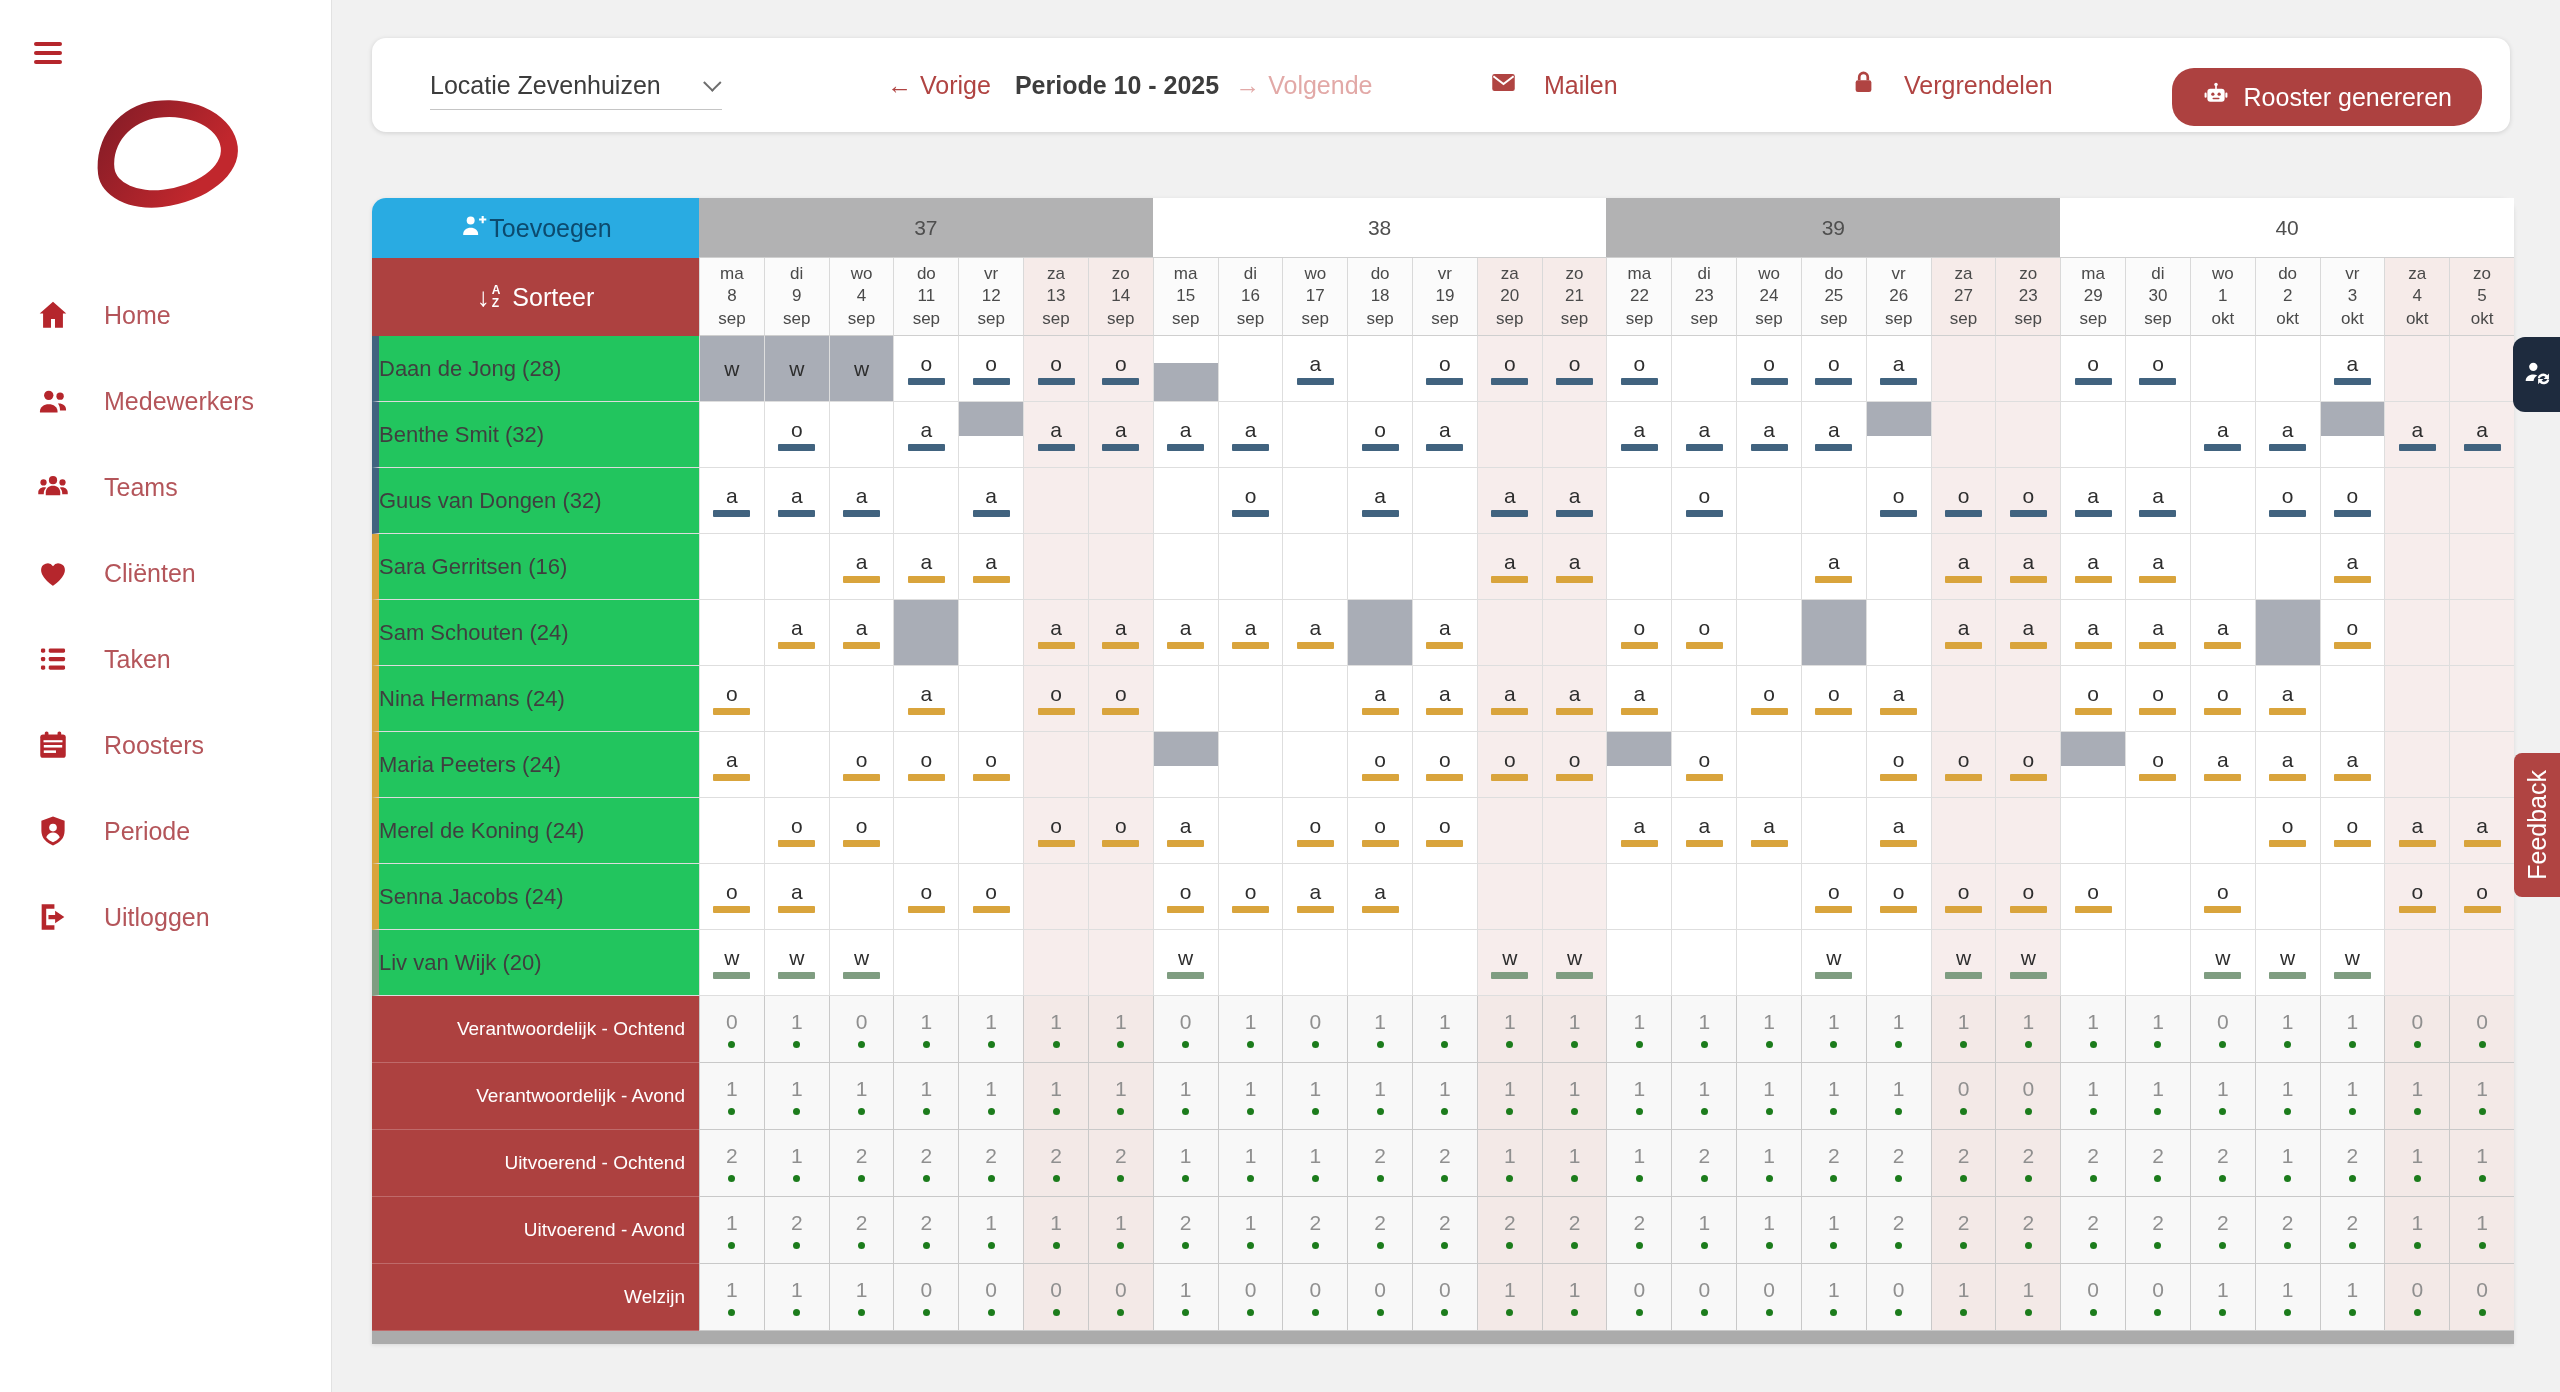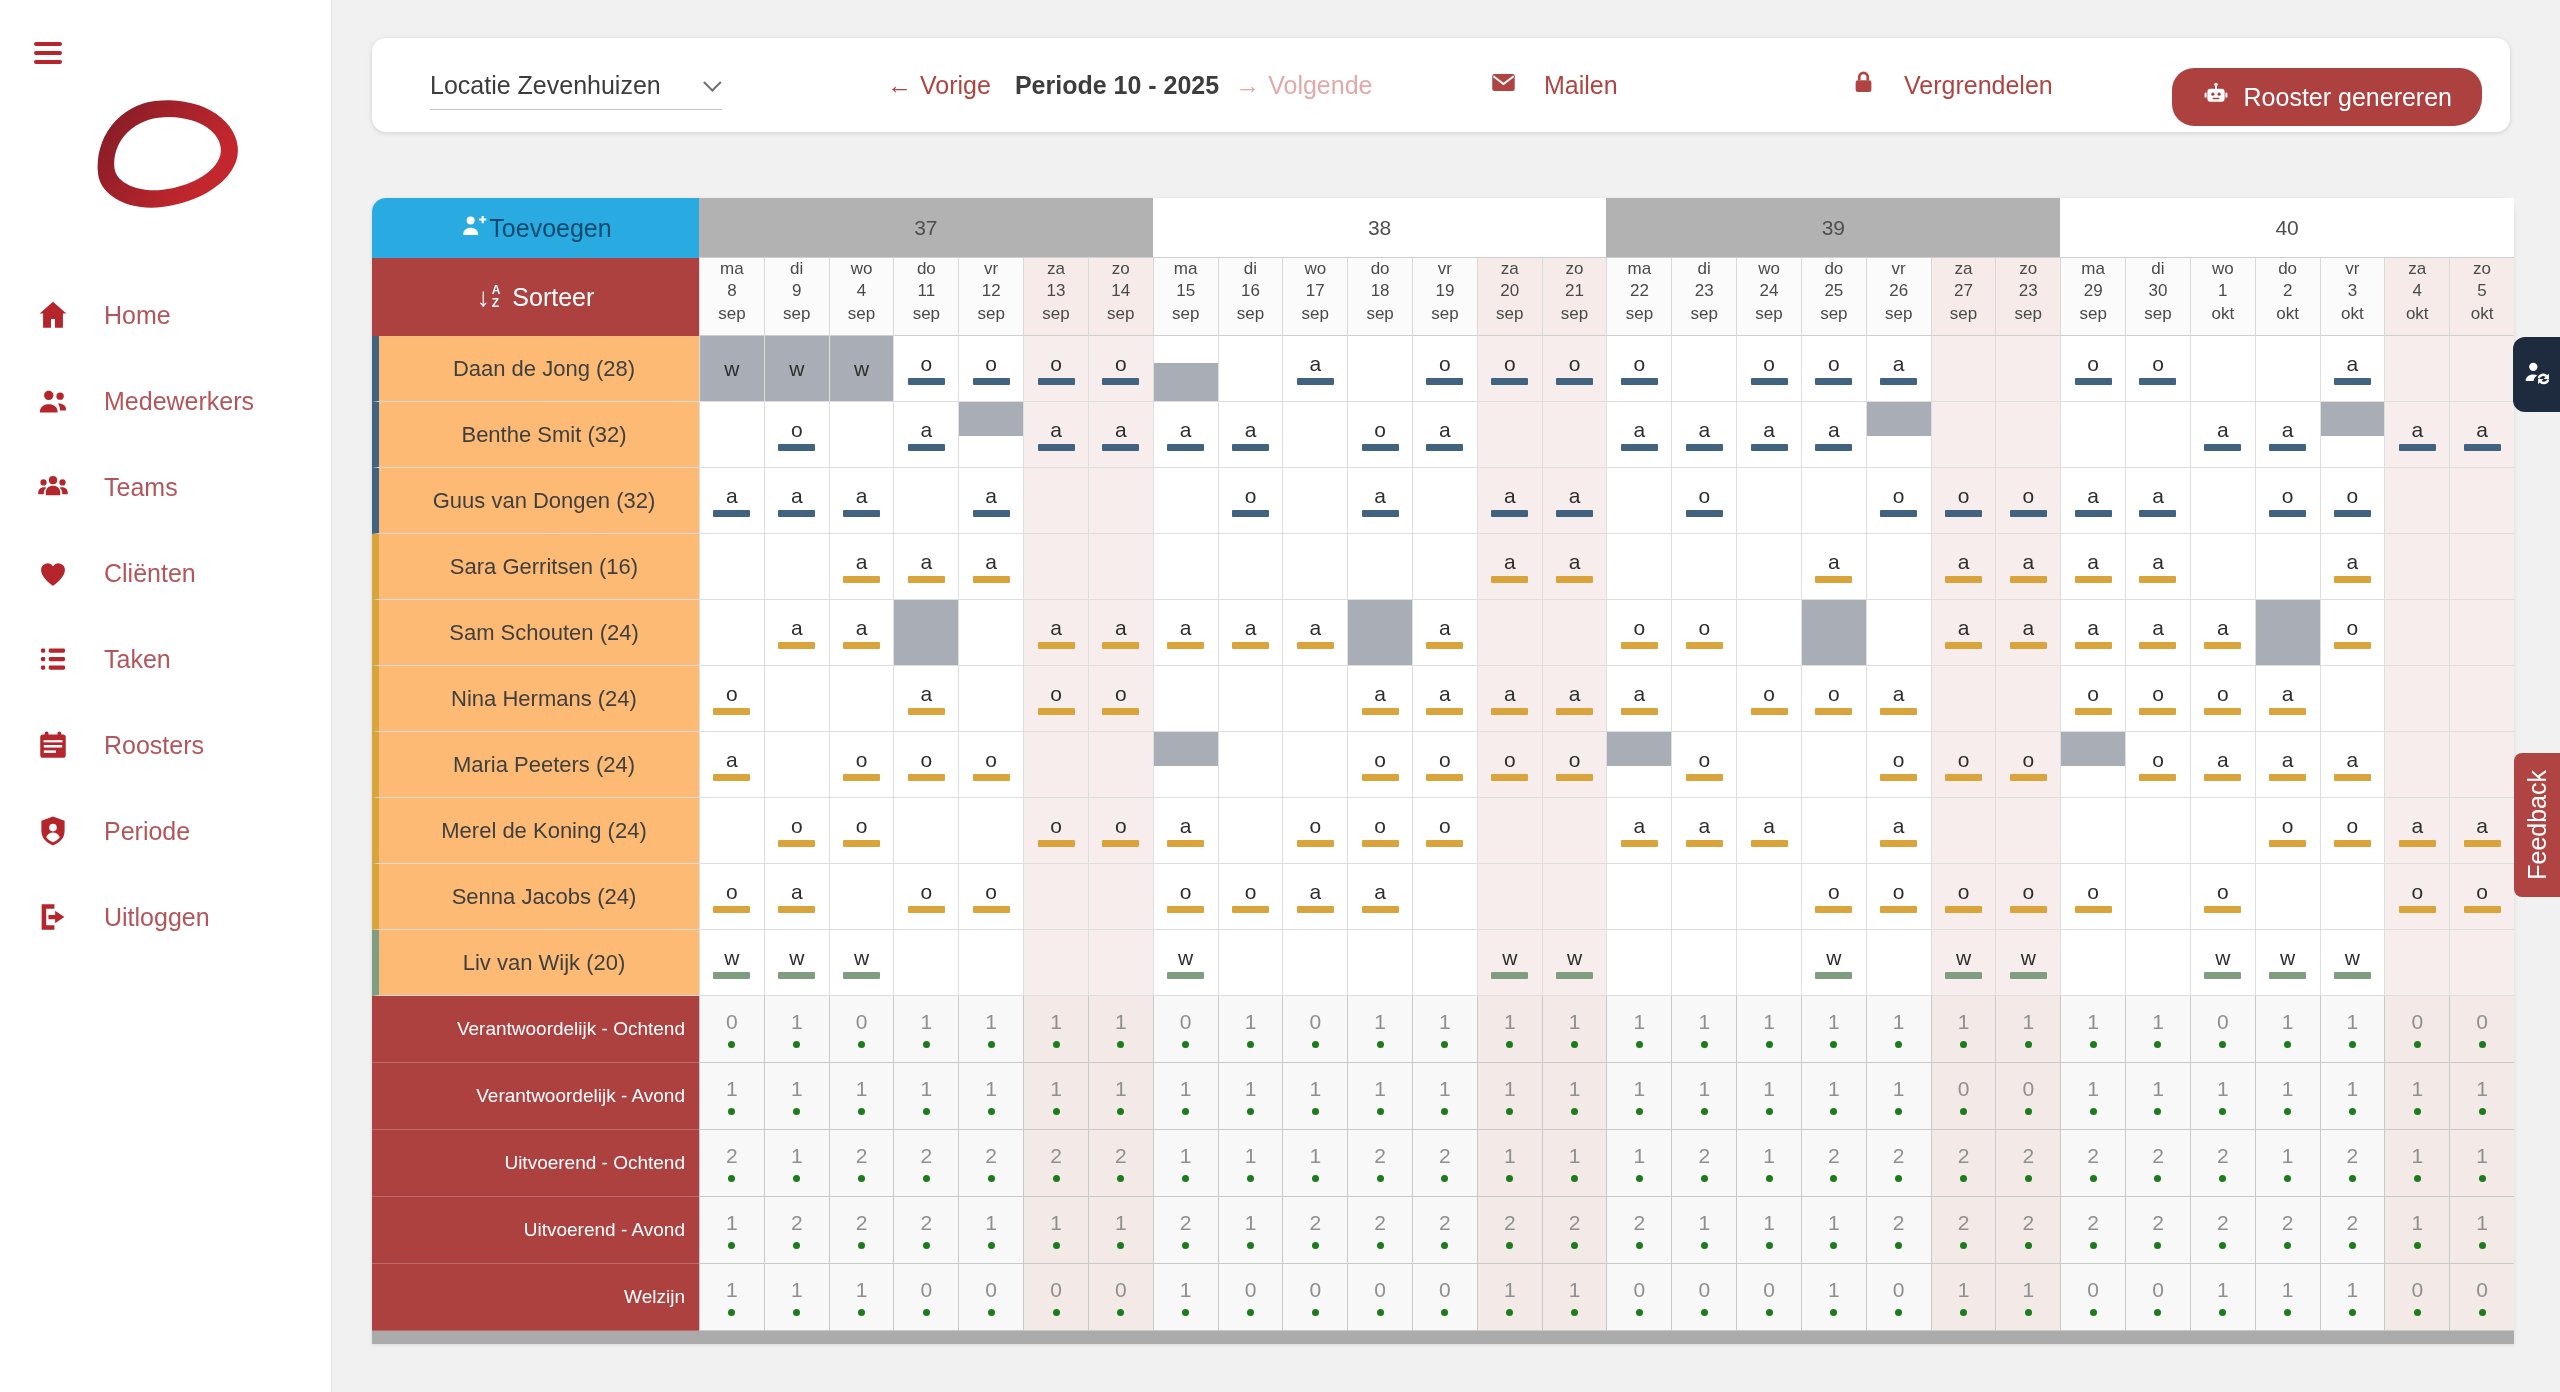--- a/index.html
+++ b/index.html
@@ -53,27 +53,27 @@
     gap:2px; font-size:25px; border-radius:14px 0 0 0; cursor:pointer; }
   .hadd svg, .hsort svg { width:28px; height:28px; }
   .hsort { background:#ad4140; color:#fff; display:flex; align-items:center; justify-content:center;
     gap:12px; font-size:25px; cursor:pointer; }
   .sorticon { display:flex; align-items:center; gap:2px; }
   .sarr { font-size:26px; line-height:1; }
   .saz { display:flex; flex-direction:column; font-size:12px; line-height:1.05; font-weight:bold; }
   .week { grid-column:span 7; display:flex; align-items:center; justify-content:center;
     font-size:21px; color:#4f4f4f; background:#fff; border-bottom:1px solid #cfcfcf; }
   .week.shade { background:#b2b2b3; }
-  .day { display:flex; flex-direction:column; align-items:center; justify-content:flex-start;
+  .day { display:flex; flex-direction:column; align-items:center; justify-content:center;
     font-size:17px; color:#4a4a4a; background:#fbfbfb; line-height:1.32;
     border-left:1px solid #d9d9d9; border-bottom:1px solid #cfcfcf; }
   .day.we { background:#f6ebe9; }
-  .name { background:#fdba74; border-bottom:1px solid #dcdcdc; display:flex; align-items:center;
-    justify-content:center; padding-right:18px; font-size:22px; color:#3f3f3f;
-    border-left:7px solid transparent; cursor:pointer;padding-left:28px; }
+  .name { background:#22c55e; border-bottom:1px solid #dcdcdc; display:flex; align-items:center;
+    justify-content:flex-start; padding-right:18px; font-size:22px; color:#3f3f3f;
+    border-left:7px solid transparent; cursor:pointer; }
   .cell { position:relative; background:#fff; border-left:1px solid #dedede;
     border-bottom:1px solid #dedede; display:flex; flex-direction:column;
     align-items:center; justify-content:center; cursor:pointer; }
   .cell.we { background:#f7edec; }
   .cell.gray { background:#a9adb6; }
   .lt { font-size:21px; color:#2e2e2e; line-height:1; position:relative; z-index:2; }
   .ul { width:37px; height:7px; border-radius:1px; margin-top:4px; position:relative; z-index:2; }
   .ov { position:absolute; left:0; right:0; background:#a9adb6; z-index:1; }
   .ov.full { top:0; bottom:0; }
   .ov.t { top:0; height:52%; }

